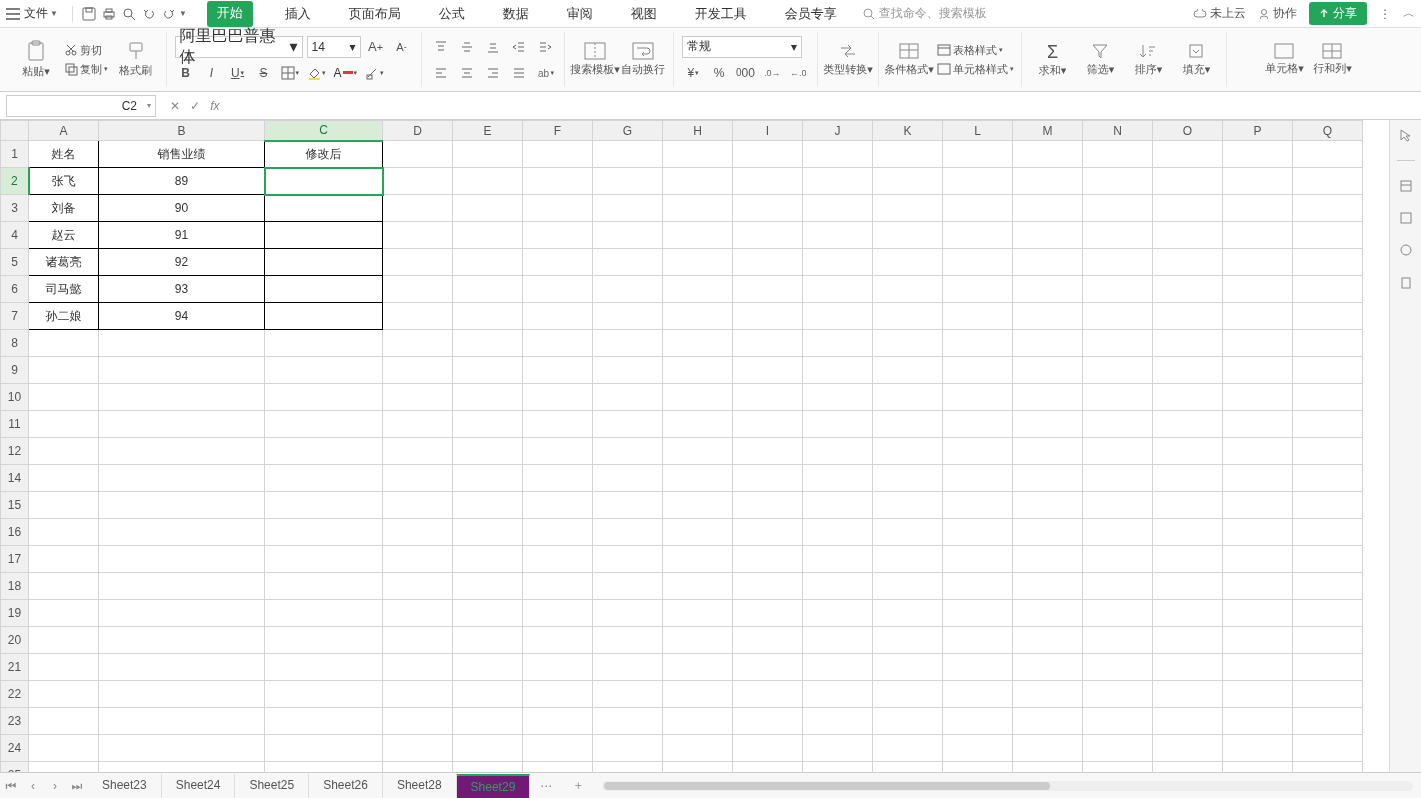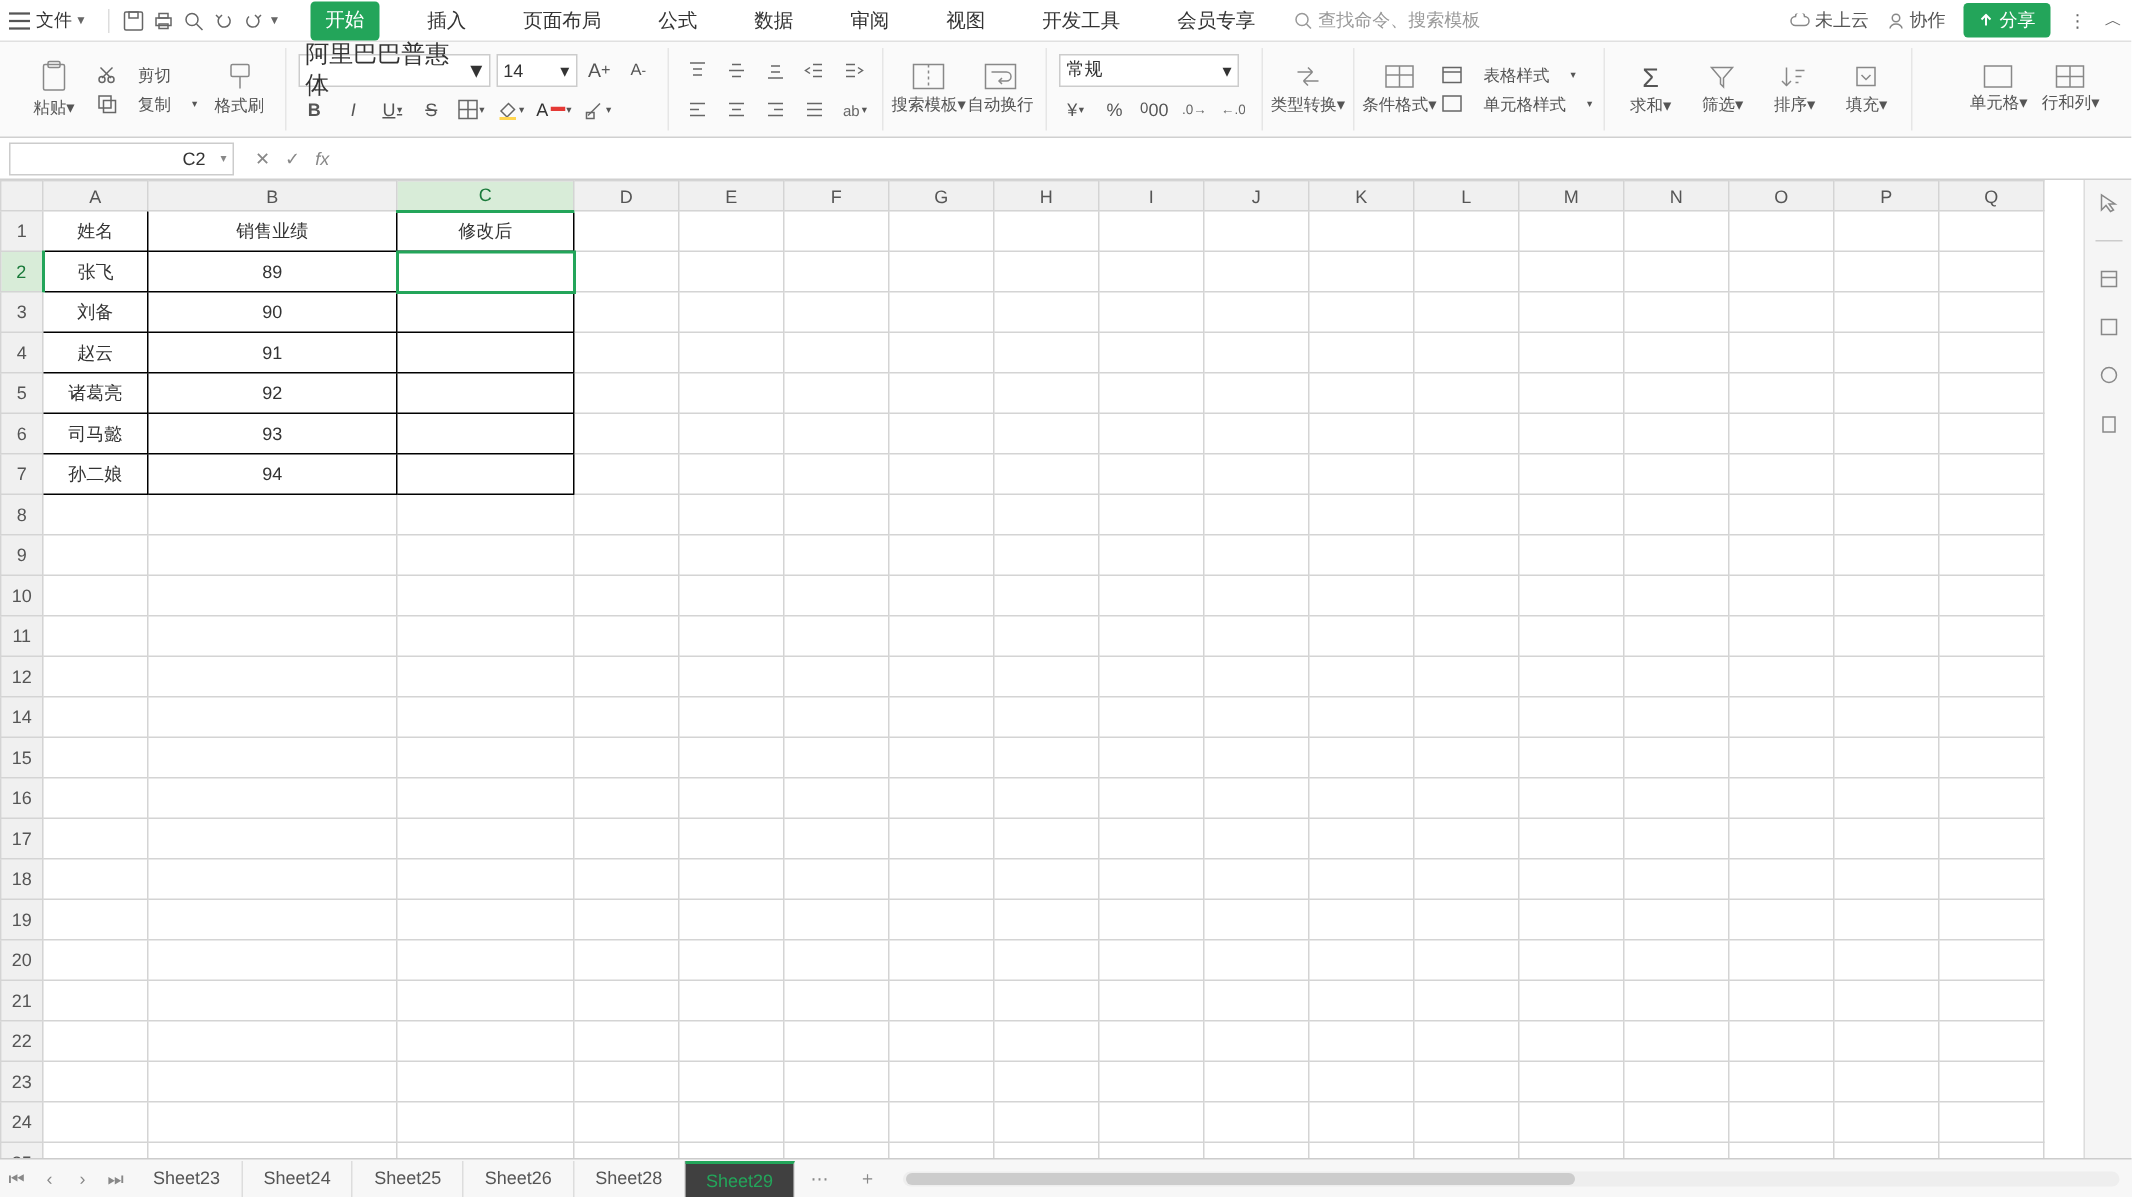--- a/index.html
+++ b/index.html
@@ -29,21 +29,21 @@
 .ribbon-group:last-child { border-right:none;padding-left:35px;}
 .ribbon-big { display: flex; flex-direction: column; align-items: center; justify-content: center; width: 44px; cursor: pointer; color:#555;}
 .ribbon-big svg, .ribbon-big .gicon { font-size: 20px; margin-bottom: 2px; }
 .ribbon-big .glabel { font-size: 11px; white-space: nowrap; }
 .ribbon-row { display: flex; align-items: center; gap: 4px; height: 26px;}
 .ribbon-small { height: 22px; min-width: 22px; display: inline-flex; align-items: center; justify-content: center; color: #555; cursor: pointer; padding: 0 2px;}
 .ribbon-small .caret { font-size: 7px; margin-left: 1px; }
 .font-select { width: 128px; height: 22px; border: 1px solid #ccc; font-size: 16px; padding: 0 4px; background: #fff; display: flex; align-items: center; justify-content: space-between;}
 .size-select { width: 54px; height: 22px; border: 1px solid #ccc; font-size: 12px; padding: 0 4px; background: #fff; display: flex; align-items: center; justify-content: space-between;}
 .numfmt-select { width: 120px; height: 22px; border: 1px solid #ccc; font-size: 12px; padding: 0 4px; background: #fff; display: flex; align-items: center; justify-content: space-between;}
-.ribbon-label-btn { display: flex; align-items: center; gap: 14px; font-size: 11px; color: #555; cursor: pointer; }
+.ribbon-label-btn { display: flex; align-items: center; gap: 2px; font-size: 11px; color: #555; cursor: pointer; }
 
 
 .formula-bar { height: 28px; display: flex; align-items: center; border-bottom: 1px solid #d0d0d0; }
 .name-box { width: 150px; height: 22px; border: 1px solid #ccc; margin: 0 6px; display: flex; align-items: center; justify-content: flex-end; padding-right: 18px; position: relative; font-size: 12px;}
 .name-box .nbcaret { position: absolute; right: 4px; font-size: 8px; color: #888;}
 .fb-icons { display: flex; gap: 10px; color: #888; margin: 0 8px;}
 .fb-icons span { cursor: pointer; }
 .fx-label { font-style: italic; }
 .formula-input { flex: 1; height: 22px; border: none; outline: none; font-size: 12px; padding-left: 6px; }
 
@@ -69,21 +69,21 @@
 .data-cell { font-size: 15px; }
 
 
 .side-panel { width: 32px; background: #f5f5f5; border-left: 1px solid #ddd; display: flex; flex-direction: column; align-items: center; padding-top: 8px; gap: 18px;}
 .side-panel .sp-icon { color: #888; cursor: pointer; font-size: 14px;}
 
 
 .sheet-bar { position: fixed; bottom: 0; left: 0; right: 0; height: 26px; display: flex; align-items: center; border-top: 1px solid #ccc; background: #f7f7f7; font-size: 12px;}
 .sheet-bar .nav-btn { width: 22px; text-align: center; color: #888; cursor: pointer; }
 .sheet-bar .tabsheet { padding: 4px 14px; cursor: pointer; border-right: 1px solid #ddd; color:#555;}
-.sheet-bar .tabsheet.active { background: #404040; color: #23a55a; border-top: 2px solid #23a55a; font-weight: 500;}
+.sheet-bar .tabsheet.active { background: #701a75; color: #23a55a; border-top: 2px solid #23a55a; font-weight: 500;}
 .sheet-bar .more-sheets { padding: 0 10px; cursor: pointer; color:#888;}
 .sheet-bar .add-sheet { padding: 0 10px; cursor: pointer; color:#888;}
 .sheet-bar .hscroll { flex: 1; height: 10px; margin: 0 8px; background: #eee; border-radius: 5px; position: relative; }
 .sheet-bar .hscroll .thumb { position: absolute; left: 2px; top: 1px; height: 8px; width: 55%; background: #ccc; border-radius: 4px;}
 
 svg { display: block; }
 </style>
 </head>
 <body>
 

